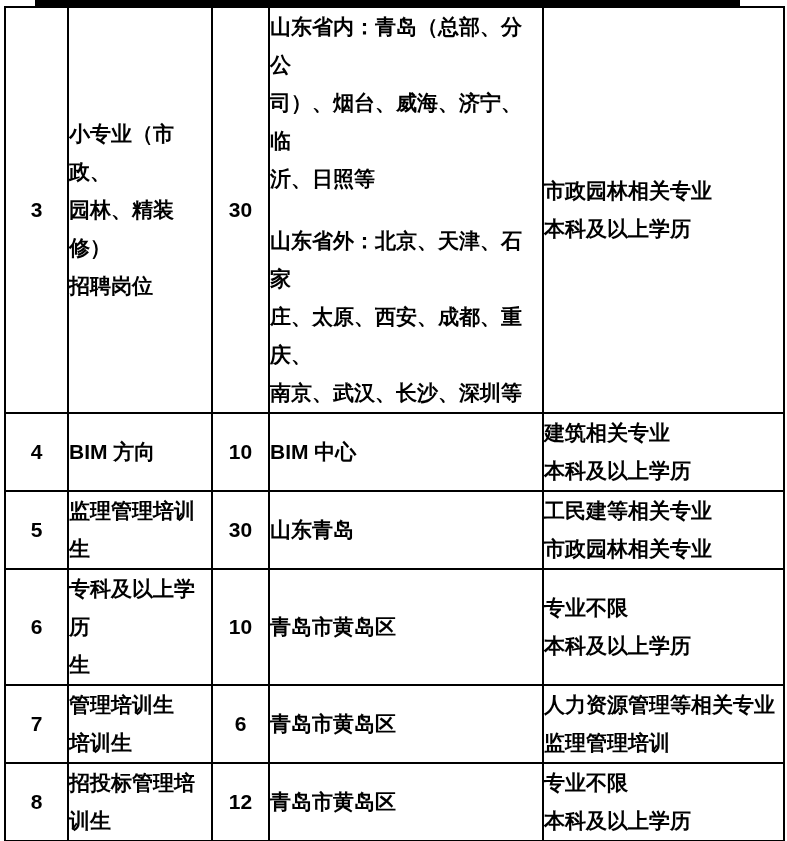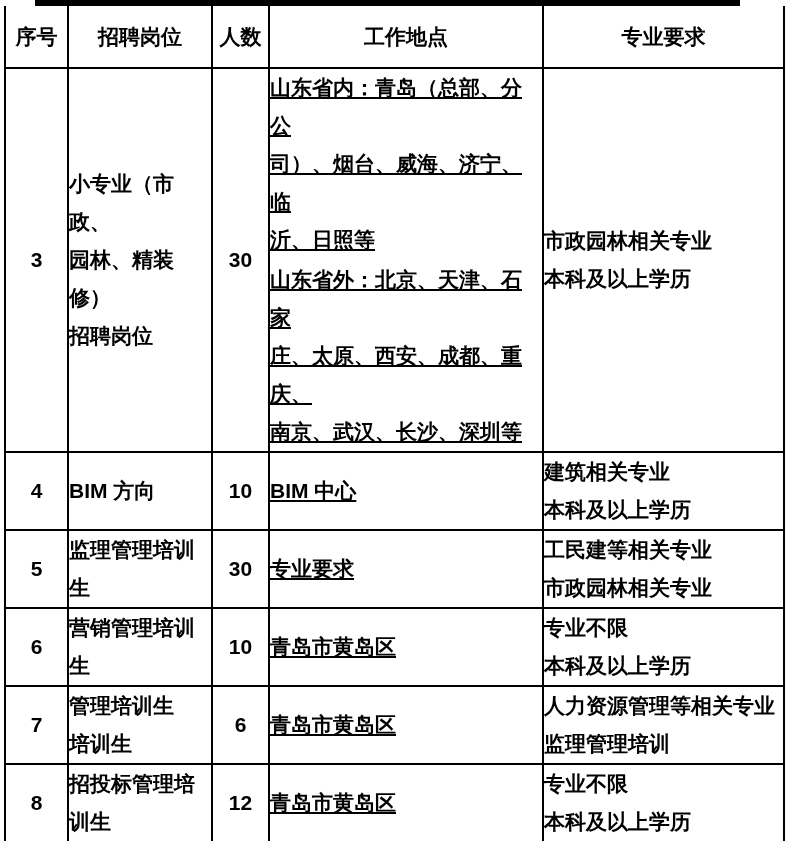--- a/index.html
+++ b/index.html
@@ -39,25 +39,25 @@
     font-size: 21px;
     font-weight: 700;
     vertical-align: middle;
     line-height: 38px;
     overflow: hidden;
   }
   table.recruit th { border-top: 0; }
 
   .c { text-align: center; }
   .l { text-align: left; padding-left: 11px; padding-right: 5px; }
-  .loc { padding-left: 13px; padding-right: 4px; text-decoration: underline; }
+  .loc { padding-left: 13px; padding-right: 4px; }
   .num { font-size: 27px; }
   .pre { white-space: pre-line; }
   .loc3 { line-height: 34px; }
-  .para-gap { margin-top: 2px; }
+  .para-gap { margin-top: 24px; }
 
   tr.h-head  { height: 62px; }
   tr.h-r3    { height: 213px; }
   tr.h-r4    { height: 72px; }
   tr.h-r5    { height: 73px; }
   tr.h-r6    { height: 74px; }
   tr.h-r7    { height: 74px; }
   tr.h-r8    { height: 74px; }
 </style>
 </head>
@@ -69,27 +69,20 @@
   <table class="recruit">
     <colgroup>
       <col style="width:63px">
       <col style="width:144px">
       <col style="width:57px">
       <col style="width:274px">
       <col style="width:241px">
     </colgroup>
 
     <tbody>
-        <tr class="h-head">
-      <th class="c">序号</th>
-      <th class="c">招聘岗位</th>
-      <th class="c">人数</th>
-      <th class="c">工作地点</th>
-      <th class="c">专业要求</th>
-    </tr>
 
     <tr class="h-r3">
       <td class="c num">3</td>
       <td class="l pre">小专业（市政、
 园林、精装修）
 招聘岗位</td>
       <td class="c num">30</td>
       <td class="l loc loc3">
         <div class="pre">山东省内：青岛（总部、分公
 司）、烟台、威海、济宁、临
@@ -109,28 +102,28 @@
       <td class="l loc pre">BIM 中心</td>
       <td class="l pre">建筑相关专业
 本科及以上学历</td>
     </tr>
 
     <tr class="h-r5">
       <td class="c num">5</td>
       <td class="l pre">监理管理培训
 生</td>
       <td class="c num">30</td>
-      <td class="l loc pre">专业要求</td>
+      <td class="l loc pre">山东青岛</td>
       <td class="l pre">工民建等相关专业
 市政园林相关专业</td>
     </tr>
 
     <tr class="h-r6">
       <td class="c num">6</td>
-      <td class="l pre">营销管理培训
+      <td class="l pre">专科及以上学历
 生</td>
       <td class="c num">10</td>
       <td class="l loc pre">青岛市黄岛区</td>
       <td class="l pre">专业不限
 本科及以上学历</td>
     </tr>
 
     <tr class="h-r7">
       <td class="c num">7</td>
       <td class="l pre">管理培训生

